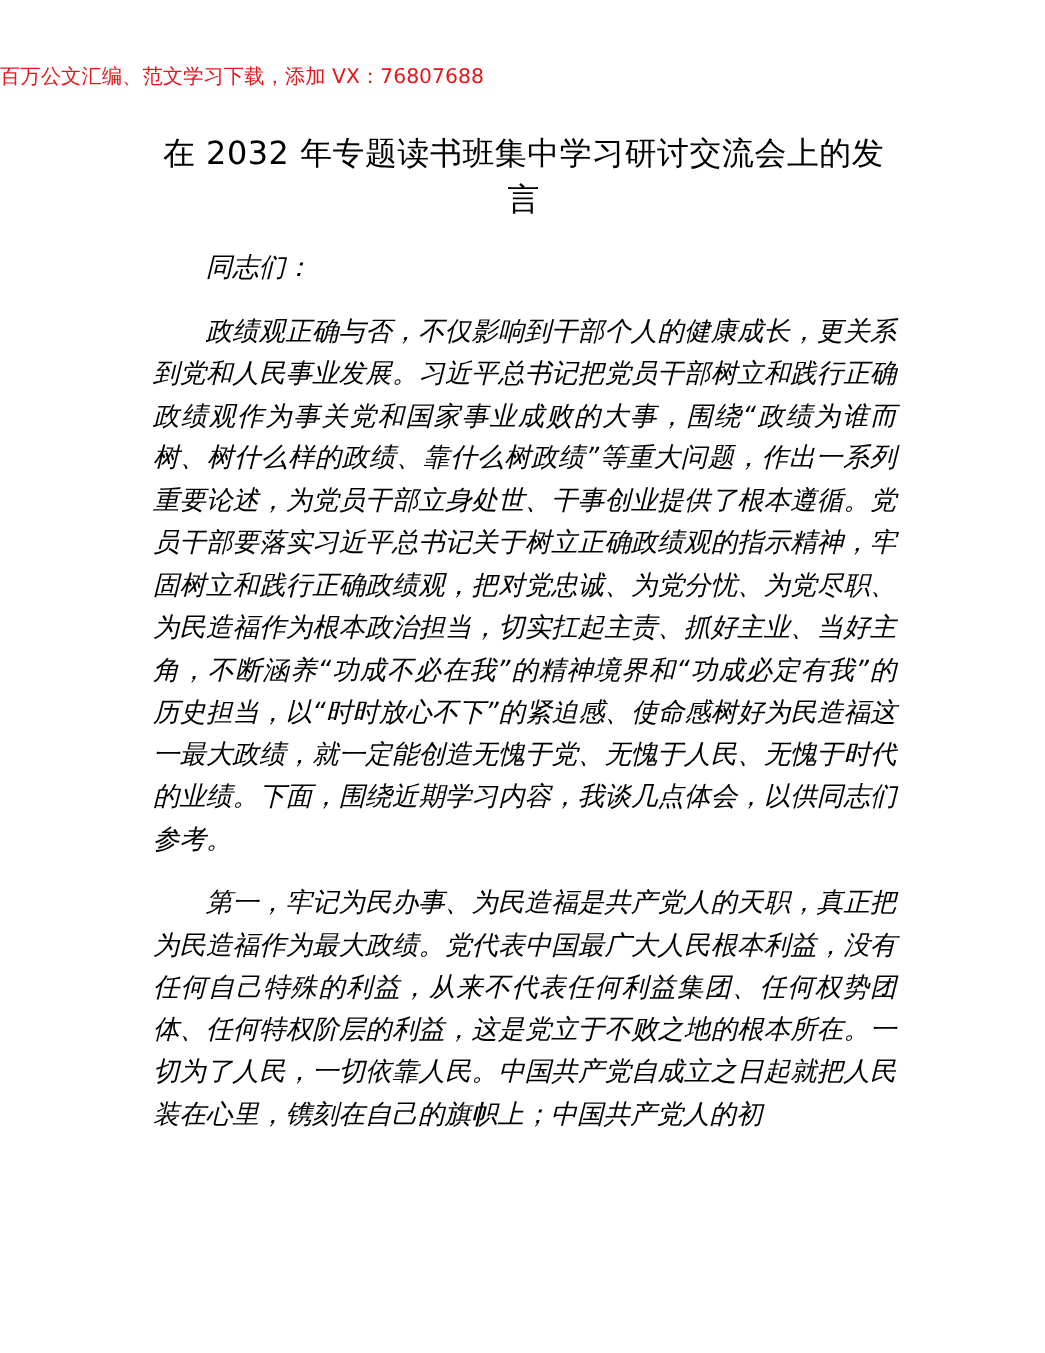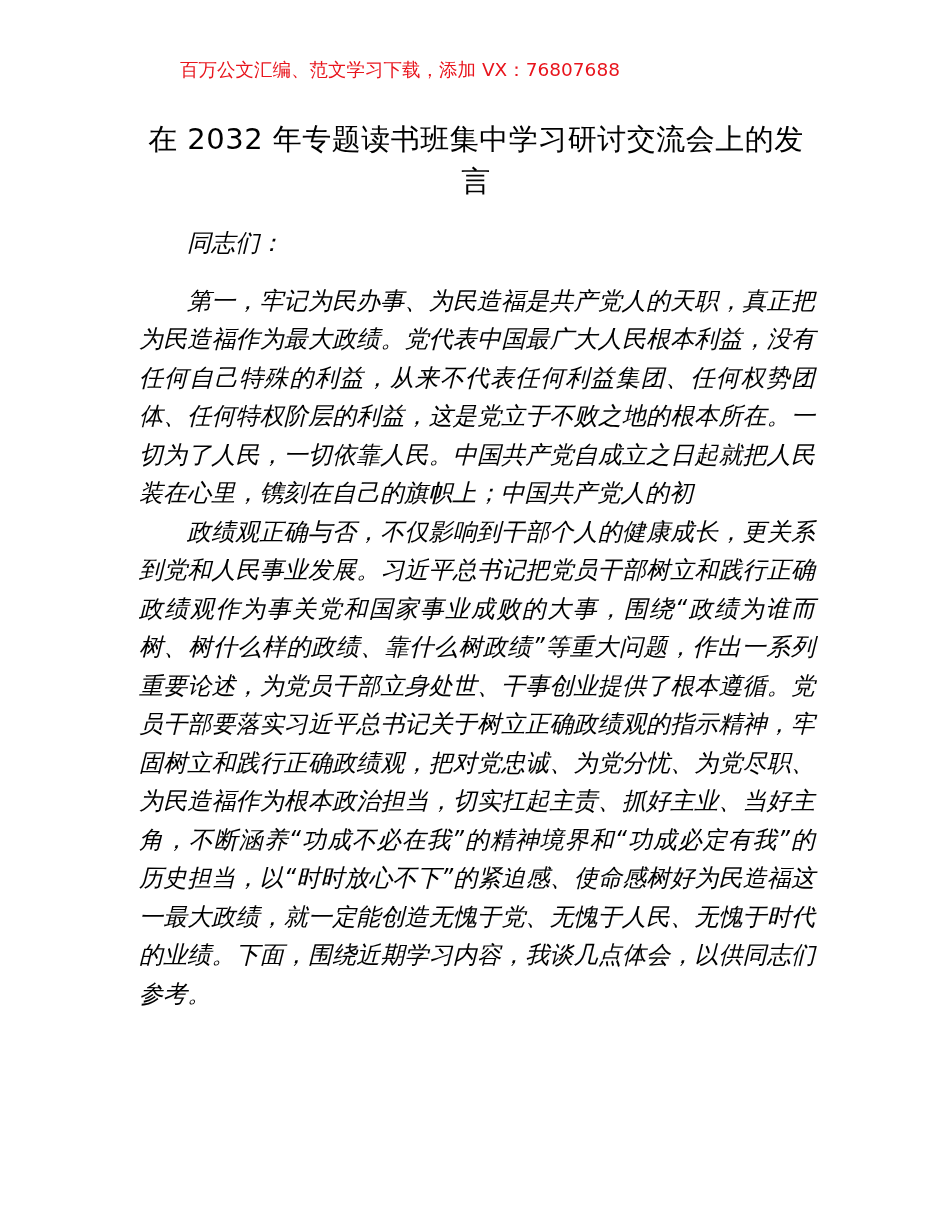--- a/index.html
+++ b/index.html
@@ -13,21 +13,20 @@
       position: relative;
       overflow: hidden;
       font-family: "DejaVu Sans", "Liberation Sans", sans-serif;
       color: #000000;
     }
     .watermark {
       position: absolute;
       top: 57px;
       left: 0;
       width: 800px;
-      text-align: center;
       font-size: 18.5px;
       color: #e8141c;
       letter-spacing: 0px;
       line-height: 26px;
     }
     .title {
       position: absolute;
       top: 118px;
       left: 140px;
       width: 672px;
@@ -60,15 +59,15 @@
   </style>
 </head>
 <body>
 
 <div class="watermark">百万公文汇编、范文学习下载，添加 VX：76807688</div>
 
 <div class="title">在 2032 年专题读书班集中学习研讨交流会上的发言</div>
 
 <div class="body-text">
   <p class="para salutation">同志们：</p>
+  <p class="para p1">政绩观正确与否，不仅影响到干部个人的健康成长，更关系到党和人民事业发展。习近平总书记把党员干部树立和践行正确政绩观作为事关党和国家事业成败的大事，围绕“政绩为谁而树、树什么样的政绩、靠什么树政绩”等重大问题，作出一系列重要论述，为党员干部立身处世、干事创业提供了根本遵循。党员干部要落实习近平总书记关于树立正确政绩观的指示精神，牢固树立和践行正确政绩观，把对党忠诚、为党分忧、为党尽职、为民造福作为根本政治担当，切实扛起主责、抓好主业、当好主角，不断涵养“功成不必在我”的精神境界和“功成必定有我”的历史担当，以“时时放心不下”的紧迫感、使命感树好为民造福这一最大政绩，就一定能创造无愧于党、无愧于人民、无愧于时代的业绩。下面，围绕近期学习内容，我谈几点体会，以供同志们参考。</p>
   <p class="para p2">第一，牢记为民办事、为民造福是共产党人的天职，真正把为民造福作为最大政绩。党代表中国最广大人民根本利益，没有任何自己特殊的利益，从来不代表任何利益集团、任何权势团体、任何特权阶层的利益，这是党立于不败之地的根本所在。一切为了人民，一切依靠人民。中国共产党自成立之日起就把人民装在心里，镌刻在自己的旗帜上；中国共产党人的初</p>
-  <p class="para p1">政绩观正确与否，不仅影响到干部个人的健康成长，更关系到党和人民事业发展。习近平总书记把党员干部树立和践行正确政绩观作为事关党和国家事业成败的大事，围绕“政绩为谁而树、树什么样的政绩、靠什么树政绩”等重大问题，作出一系列重要论述，为党员干部立身处世、干事创业提供了根本遵循。党员干部要落实习近平总书记关于树立正确政绩观的指示精神，牢固树立和践行正确政绩观，把对党忠诚、为党分忧、为党尽职、为民造福作为根本政治担当，切实扛起主责、抓好主业、当好主角，不断涵养“功成不必在我”的精神境界和“功成必定有我”的历史担当，以“时时放心不下”的紧迫感、使命感树好为民造福这一最大政绩，就一定能创造无愧于党、无愧于人民、无愧于时代的业绩。下面，围绕近期学习内容，我谈几点体会，以供同志们参考。</p>
 </div>
 
 </body></html>

